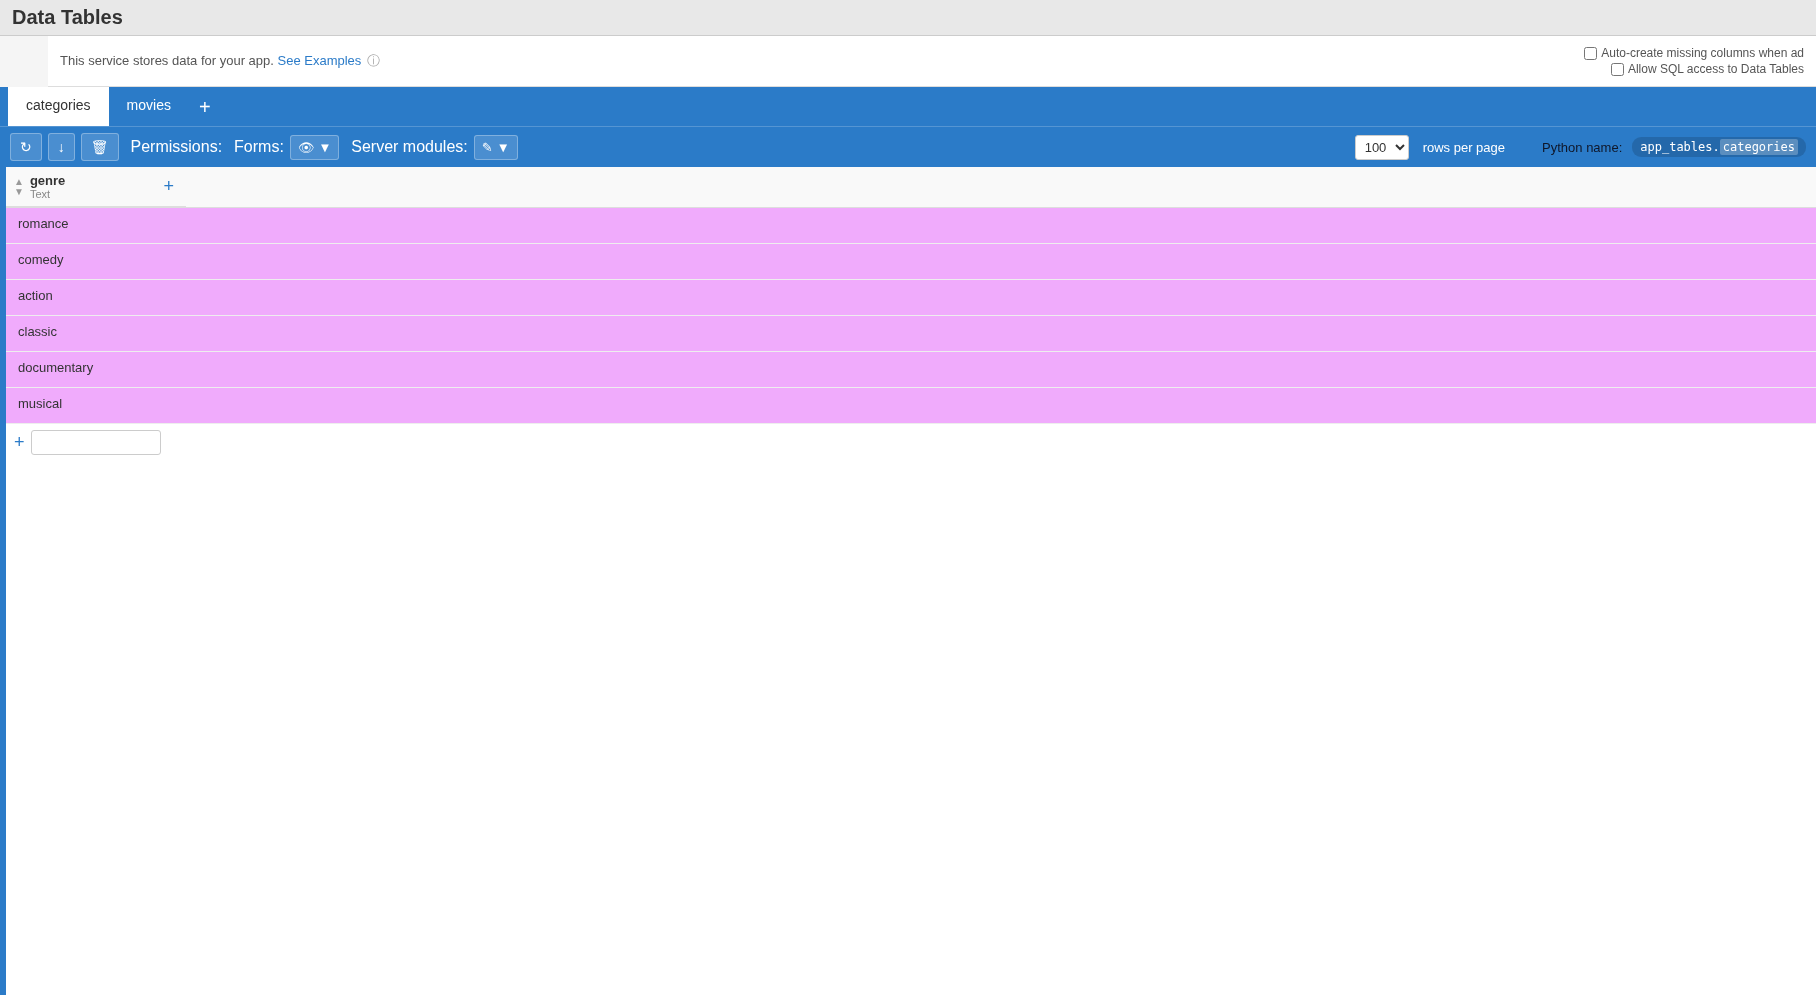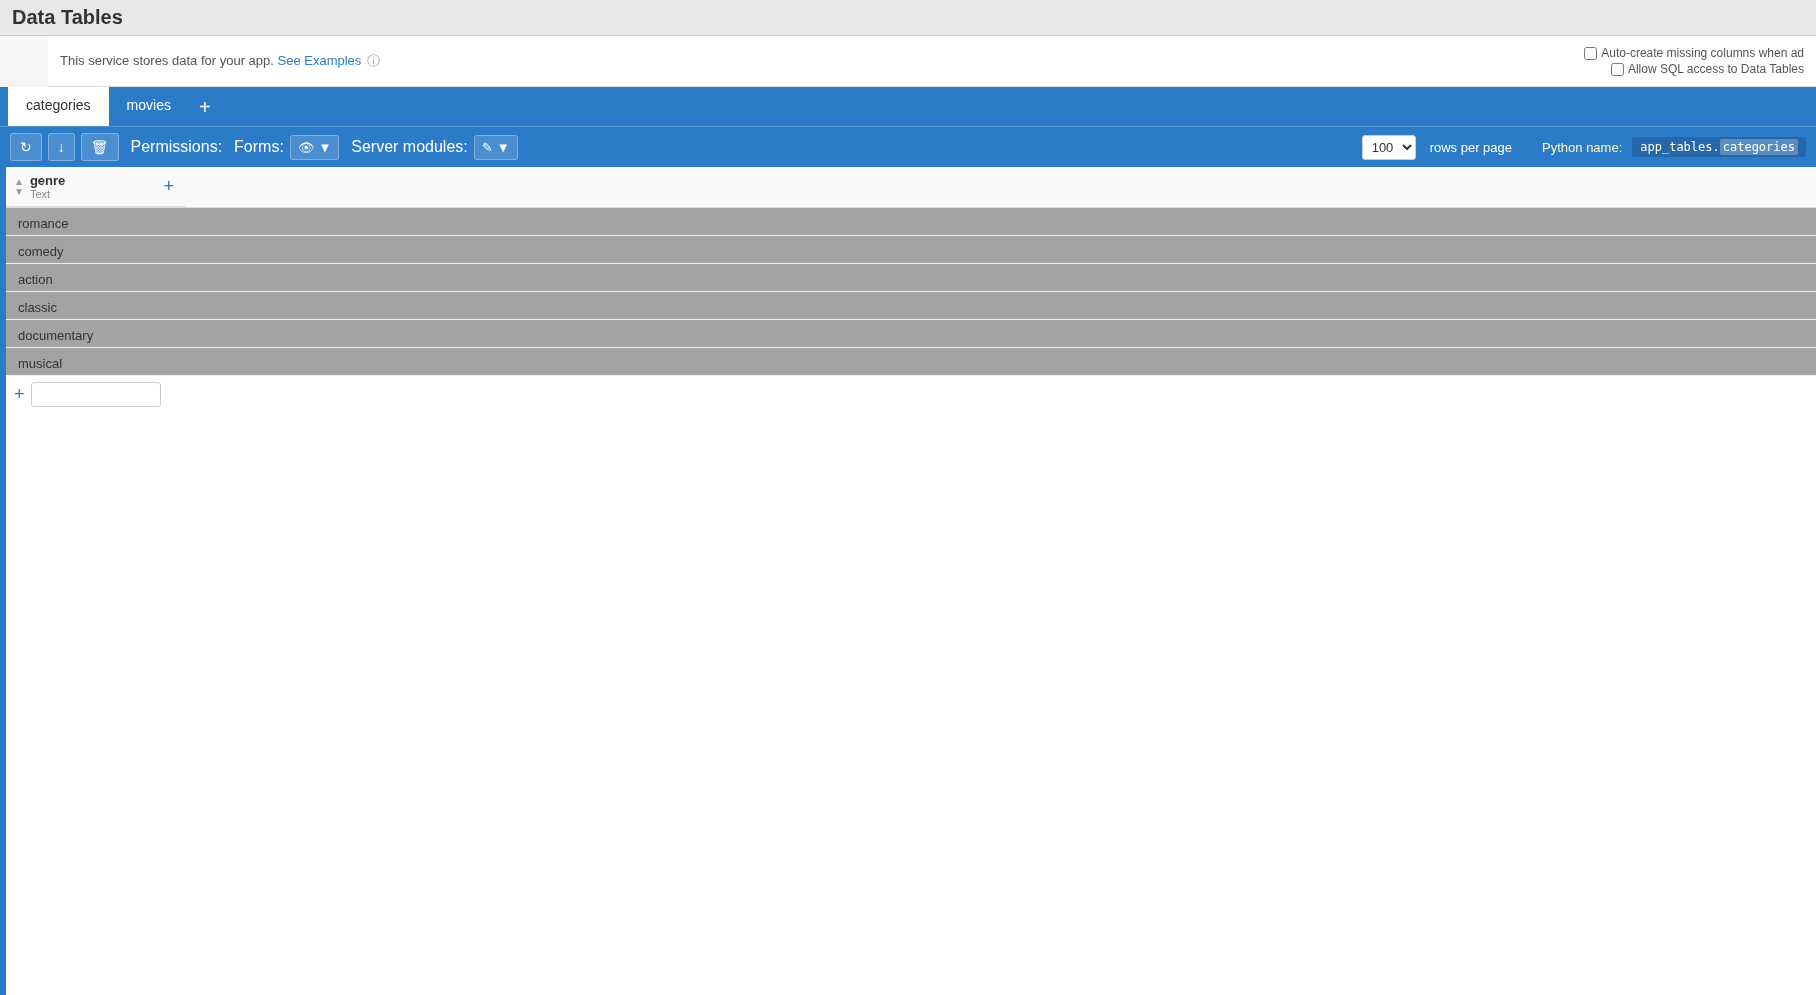--- a/index.html
+++ b/index.html
@@ -130,31 +130,31 @@
     .rows-select {
       background: #fff;
       border: 1px solid #ccc;
       border-radius: 3px;
       padding: 3px 5px;
       font-size: 13px;
       color: #333;
       cursor: pointer;
     }
     .python-name-label {
-      color: #fef9c3;
-      font-size: 13px;
-      margin-left: 24px;
+      color: #0f172a;
+      font-size: 13px;
+      margin-left: 31px;
     }
     .python-name-value {
       background: rgba(0,0,0,0.15);
       color: #fff;
       font-family: monospace;
       font-size: 12px;
       padding: 3px 8px;
-      border-radius: 3px;
+      border-radius: 9px;
       margin-left: 4px;
     }
     .python-name-value span.highlight {
       background: rgba(255,255,255,0.25);
       padding: 1px 3px;
       border-radius: 2px;
     }
 
     
     .main-content {
@@ -212,26 +212,26 @@
       font-size: 18px;
       cursor: pointer;
       padding: 0 4px;
     }
 
     
     .data-rows {
       min-width: 180px;
     }
     .data-row {
-      padding: 8px 8px 4px 12px;
+      padding: 8px 8px 12px 12px;
       border-bottom: 1px solid #eee;
       font-size: 13px;
       color: #333;
       cursor: pointer;
-      background: #a3a3a3;
+      background: #f0abfc;
     }
 
     
     .add-row-container {
       display: flex;
       align-items: center;
       padding: 6px 8px;
     }
     .add-row-btn {
       background: none;

